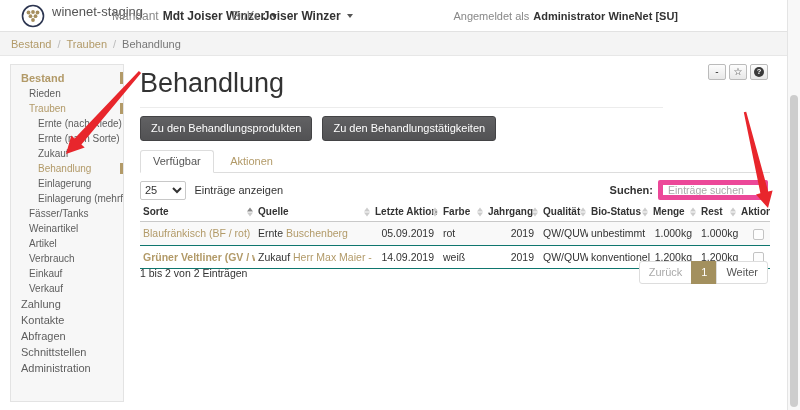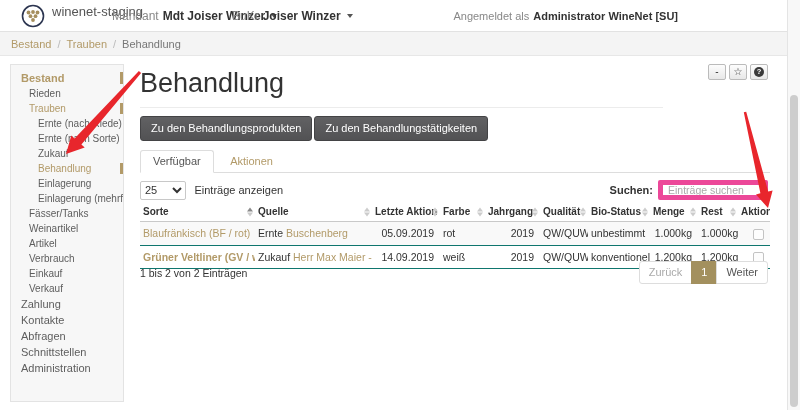--- a/index.html
+++ b/index.html
@@ -40,21 +40,21 @@
   .sb-item.marker::after { content:""; position:absolute; right:0; top:2px; bottom:2px; width:3px; background:var(--accent); }
 
   
   .main { position:absolute; left:140px; top:56px; width:630px; height:354px; z-index:2; }
   .window-btns { position:absolute; right:2px; top:8px; display:flex; gap:3px; }
   .wbtn { width:18px; height:16px; font-size:10px; line-height:14px; text-align:center; color:#333;
     background:linear-gradient(#fdfdfd,#e8e8e8); border:1px solid #bbb; border-radius:2px; cursor:pointer; }
   .wbtn .qmark { display:inline-block; width:10px; height:10px; border-radius:50%; background:#3a3a3a; color:#fff; font-size:7.5px; font-weight:bold; line-height:10px; vertical-align:1px; }
   .page-title { position:absolute; left:0; top:12px; font-size:27px; font-weight:400; color:#333; }
   .title-rule { position:absolute; left:0; top:51px; width:523px; border-bottom:1px solid #ececec; }
-  .action-btns { position:absolute; left:0; top:60px; display:flex; gap:2px;border-radius:12px; }
+  .action-btns { position:absolute; left:0; top:60px; display:flex; gap:10px;border-radius:12px; }
   .btn-dark { padding:5px 10px 6px; font-size:11px; color:#fff; background:linear-gradient(#616163,#525254); border:1px solid #434345; border-radius:3px; cursor:pointer; }
 
   .tabs { position:absolute; left:0; top:94px; width:630px; height:23px; border-bottom:1px solid #ddd; }
   .tab { display:inline-block; padding:4px 12px 5px; font-size:11px; cursor:pointer; position:relative; top:0; }
   .tab.active { background:#fff; border:1px solid #ddd; border-bottom:1px solid #fff; border-radius:3px 3px 0 0; color:#555; margin-bottom:-1px; height:23px; }
   .tab.inactive { color:var(--accent); }
 
   .controls { position:absolute; left:0; top:124px; width:630px; height:22px; }
   .len-select { width:46px; height:19px; font-size:11px; border:1px solid #c8c8c8; border-radius:2px; background:#fff; color:#333; font-family:"Liberation Sans",sans-serif; }
   .len-label { font-size:11px; color:#333; margin-left:4px; }

